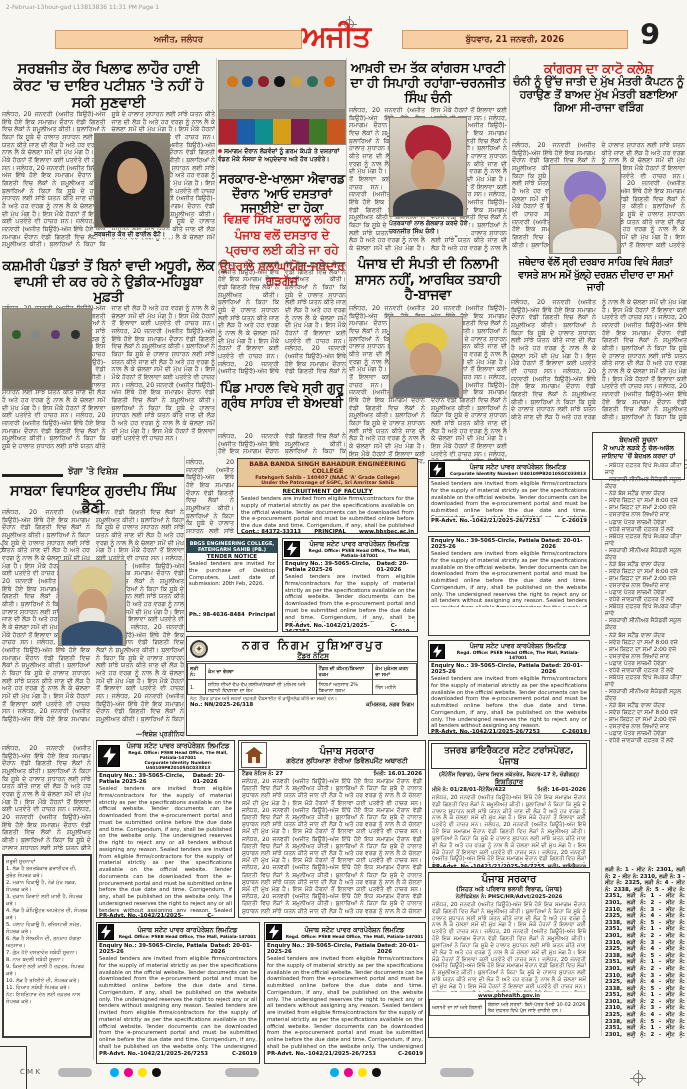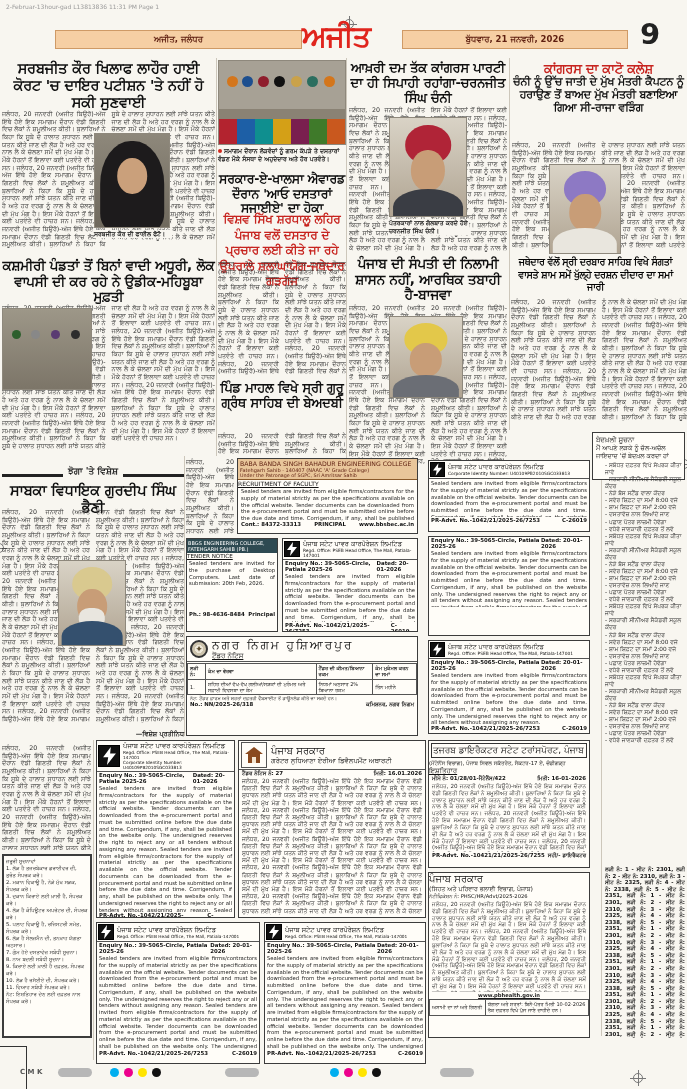--- a/index.html
+++ b/index.html
@@ -9,21 +9,21 @@
   .abs{position:absolute}
   .bt{font-size:6.3px;line-height:1.22;color:#2b2b2b;text-align:justify;overflow:hidden}
   .c2{column-count:2;column-gap:6px}
   .hl{font-weight:bold;color:#0f0f0f;text-align:center;line-height:1.16;letter-spacing:-.2px}
   .redtxt{color:#c7241f}
   .cap{font-size:6.1px;font-weight:bold;line-height:1.25;color:#111}
   .vr{position:absolute;width:1px;background:#cdc7bb}
   .photo{position:absolute;border:1px solid #8e887c;overflow:hidden;background:#b9b0a1}
   .caption-abs{position:absolute;background:#f8f6f0}
   .adbox{position:absolute;border:1px solid #3c3c3c;background:#fffdf8;overflow:hidden}
-  .adhead{font-weight:normal;color:#111}
+  .adhead{text-align:center;font-weight:bold;color:#111}
   .en{font-size:5.3px;line-height:1.28;text-align:justify;color:#222;overflow:hidden}
   .pre{white-space:pre-line}
   .bar{background:#f6cfa4;border:1px solid #cf9a66;display:flex;align-items:center;justify-content:center}
   .bar span{font-size:8.5px;font-weight:bold;color:#5e1f10}
   .rule-title{display:flex;align-items:flex-end;gap:5px}
   .rule-title:before,.rule-title:after{content:"";flex:1;height:3px;background:#222}
   .portrait{width:100%;height:100%;position:relative;background:linear-gradient(#d9d3c6,#b0a492)}
   .portrait .turban{position:absolute;left:50%;transform:translateX(-50%);top:7%;width:60%;height:40%;border-radius:50% 50% 46% 46%;background:var(--t,#a22)}
   .portrait .face{position:absolute;left:50%;transform:translateX(-50%);top:33%;width:45%;height:42%;border-radius:48%;background:#c89d77}
   .portrait .torso{position:absolute;left:50%;transform:translateX(-50%);bottom:-8%;width:92%;height:36%;border-radius:50% 50% 0 0;background:var(--c,#4d4f56)}
@@ -485,21 +485,21 @@
         <span>Enquiry No.: 39-5065-Circle, Patiala 2025-26</span>
         <span>Dated: 20-01-2026</span>
       </div>
     <div class="en" style="padding:1px 2px;height:96px">Sealed tenders are invited from eligible firms/contractors for the supply of material strictly as per the specifications available on the official website. Tender documents can be downloaded from the e-procurement portal and must be submitted online before the due date and time. Corrigendum, if any, shall be published on the website only. The undersigned reserves the right to reject any or all tenders without assigning any reason. Sealed tenders are invited from eligible firms/contractors for the supply of material strictly as per the specifications available on the official website. Tender documents can be downloaded from the e-procurement portal and must be submitted online before the due date and time. Corrigendum, if any, shall be published on the website only. The undersigned reserves the right to reject any or all tenders without assigning any reason. </div>
     <div class="tinyfoot" style="padding:0 2px">
         <span>PR-Advt. No.-1042/21/2025-26/7253</span>
         <span>C-26019</span>
       </div>
   </div>
 
-  <div class="abs" style="left:20px;top:1068px;font-size:7px;font-weight:bold;color:#555">C  M  K</div>
+  <div class="abs" style="left:20px;top:1068px;font-size:7px;font-weight:normal;color:#555">C  M  K</div>
   <span class="oval" style="left:58px;top:1068px"></span>
   <span class="dot" style="left:110px;top:1068px;background:#00aeef"></span>
   <span class="dot" style="left:124px;top:1068px;background:#ec008c"></span>
   <span class="dot" style="left:138px;top:1068px;background:#ffe400"></span>
   <span class="dot" style="left:152px;top:1068px;background:#111"></span>
   <span class="oval" style="left:225px;top:1068px"></span>
   <span class="dot" style="left:330px;top:1068px;background:#00aeef"></span>
   <span class="dot" style="left:344px;top:1068px;background:#ec008c"></span>
   <span class="dot" style="left:358px;top:1068px;background:#ffe400"></span>
   <span class="dot" style="left:372px;top:1068px;background:#111"></span>

